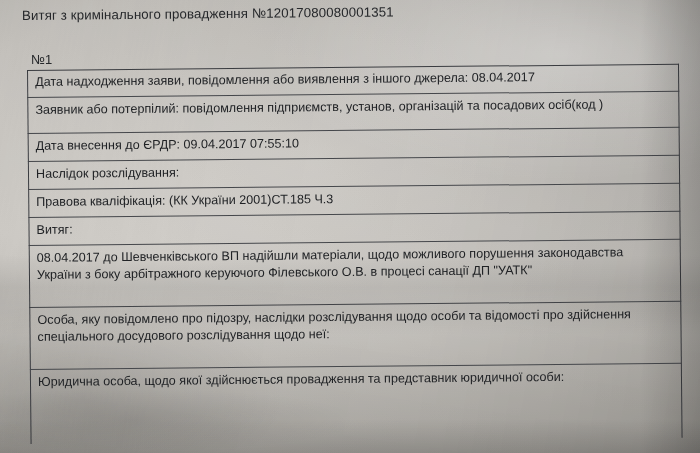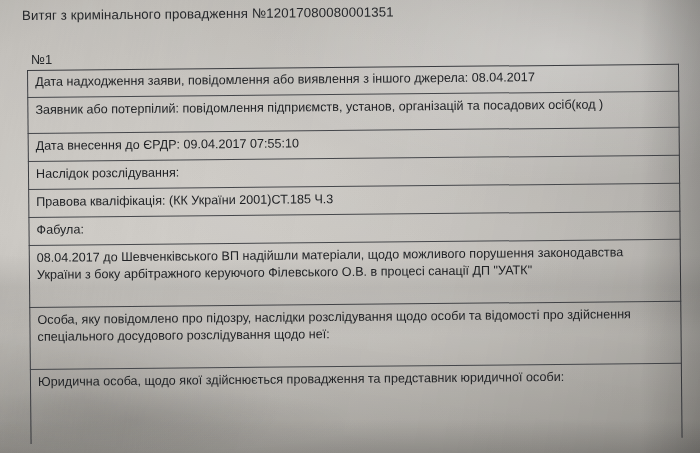--- a/index.html
+++ b/index.html
@@ -177,21 +177,21 @@
 
       <div class="row">
         <span class="val">Наслідок розслідування:</span>
       </div>
 
       <div class="row">
         <span class="val">Правова кваліфікація: (КК України 2001)СТ.185 Ч.3</span>
       </div>
 
       <div class="row fabula">
-        <span class="val">Фабула:</span>
+        <span class="val">Витяг:</span>
       </div>
 
       <div class="row body">
         <span class="val">08.04.2017 до Шевченківського ВП надійшли матеріали, щодо можливого порушення законодавства України з боку арбітражного керуючого Філевського О.В. в процесі санації ДП "УАТК"</span>
       </div>
 
       <div class="row body">
         <span class="val">Особа, яку повідомлено про підозру, наслідки розслідування щодо особи та відомості про здійснення спеціального досудового розслідування щодо неї:</span>
       </div>
 

